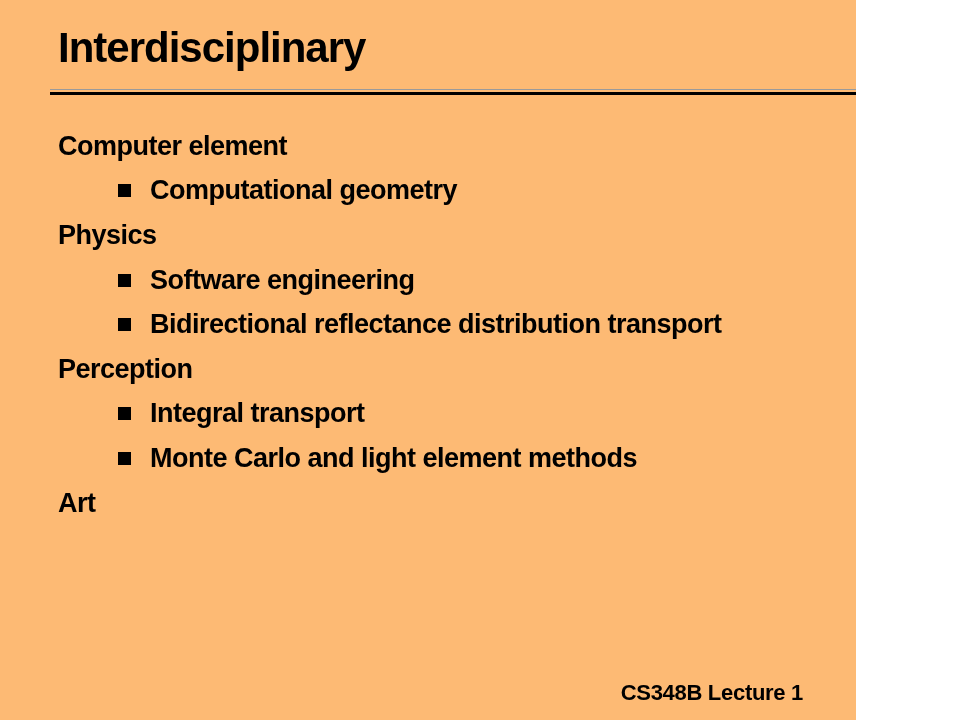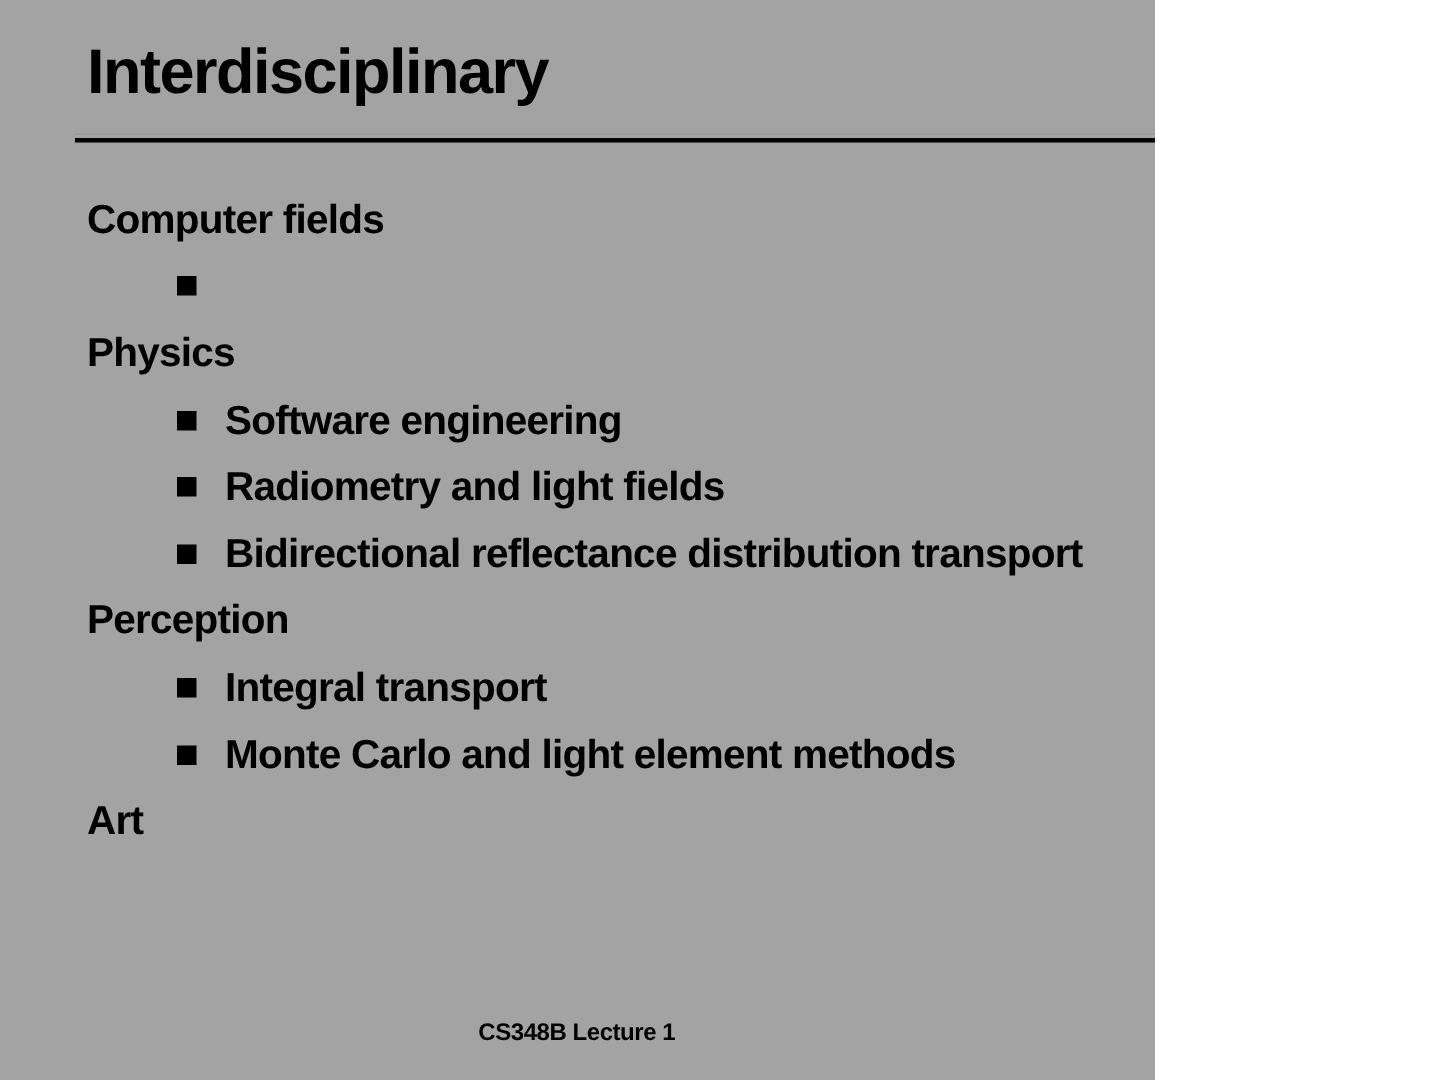--- a/index.html
+++ b/index.html
@@ -2,23 +2,23 @@
 <html><head>
 <meta charset="utf-8">
 <style>
   html, body {
     margin: 0;
     padding: 0;
     background: #ffffff;
   }
   .slide {
     position: relative;
-    width: 770px;
+    width: 856px;
     height: 720px;
-    background: #a3a3a3;
+    background: #fdba74;
     color: #000000;
     font-family: "Liberation Sans", sans-serif;
     font-weight: bold;
     overflow: hidden;
   }
   .title {
     position: absolute;
     left: 58px;
     top: 24px;
     font-size: 42px;
@@ -57,51 +57,48 @@
     margin-left: 60px;
     margin-right: 19px;
     flex: 0 0 auto;
   }
   .footer {
     position: absolute;
     left: 52px;
     right: 53px;
     top: 680px;
     display: flex;
-    justify-content: center;
-    font-size: 16px;
+    justify-content: flex-end;
+    font-size: 22px;
     letter-spacing: -0.3px;
   }
 </style>
 </head>
 <body>
 
 <div class="slide">
 
   <div class="title">Interdisciplinary</div>
 
   <div class="title-rule"></div>
 
   <div class="outline">
     <div class="line">
-      <span>Computer fields</span>
+      <span>Computer element</span>
     </div>
     <div class="line">
       <span class="bullet"></span>
+      <span>Computational geometry</span>
     </div>
     <div class="line">
       <span>Physics</span>
     </div>
     <div class="line">
       <span class="bullet"></span>
       <span>Software engineering</span>
-    </div>
-    <div class="line">
-      <span class="bullet"></span>
-      <span>Radiometry and light fields</span>
     </div>
     <div class="line">
       <span class="bullet"></span>
       <span>Bidirectional reflectance distribution transport</span>
     </div>
     <div class="line">
       <span>Perception</span>
     </div>
     <div class="line">
       <span class="bullet"></span>

